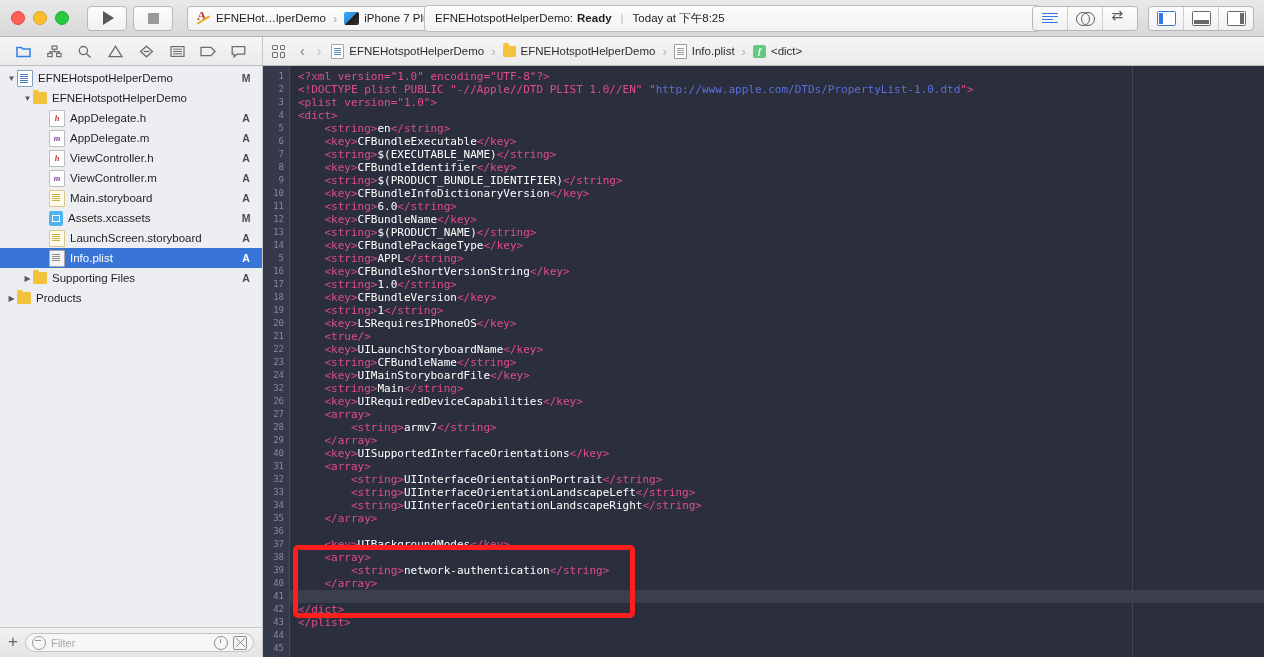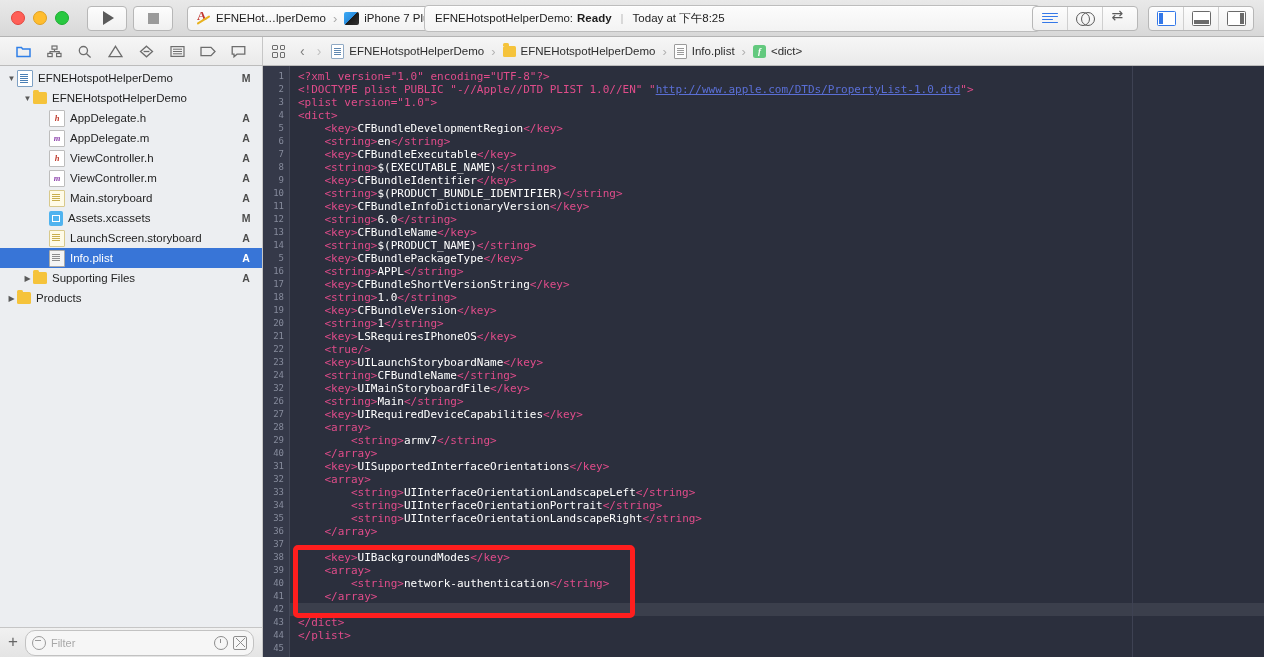--- a/index.html
+++ b/index.html
@@ -143,21 +143,21 @@
     box-shadow:0 2px 0 #c8ae4f,0 4px 0 #c8ae4f,0 6px 0 #c8ae4f;}
   .fic.xc{background:#4fb3ef;border-radius:2px;}
   .fic.xc:after{content:"";position:absolute;left:3px;top:4px;width:8px;height:7px;border:1.3px solid #fff;box-sizing:border-box;}
   .fic.plist{background:#f4f4f4;border:1px solid #aaa;border-radius:1px;}
   .fic.plist:after{content:"";position:absolute;left:2px;top:3px;width:8px;height:1px;background:#8d8d8d;
     box-shadow:0 2px 0 #8d8d8d,0 4px 0 #8d8d8d,0 6px 0 #8d8d8d;}
 
   .filterbar{height:30px;flex:0 0 30px;display:flex;align-items:center;gap:7px;padding:0 8px;
     background:linear-gradient(to bottom,#f1f1f1,#e4e4e4);border-top:1px solid #c6c6c6;box-sizing:border-box;}
   .plusb{font-size:17px;color:#656565;line-height:1;padding-bottom:3px;cursor:default;}
-  .filterfield{flex:1;height:26px;border:1px solid #c2c2c2;border-radius:10px;background:#f6f6f6;
+  .filterfield{flex:1;height:19px;border:1px solid #c2c2c2;border-radius:10px;background:#f6f6f6;
     display:flex;align-items:center;padding:0 6px;gap:5px;box-sizing:border-box;}
   .circ{width:12px;height:12px;border:1.2px solid #9a9a9a;border-radius:50%;position:relative;flex:0 0 12px;}
   .circ:after{content:"";position:absolute;left:2px;top:3.5px;width:6px;height:1px;background:#9a9a9a;
     box-shadow:0 2.5px 0 -0.5px #9a9a9a;}
   .fplace{flex:1;font-size:11px;color:#a8a8a8;}
   .clock{width:12px;height:12px;border:1.2px solid #8d8d8d;border-radius:50%;position:relative;flex:0 0 12px;}
   .clock:after{content:"";position:absolute;left:5px;top:2px;width:1px;height:4px;background:#8d8d8d;}
   .recents{width:12px;height:12px;border:1.2px solid #8d8d8d;border-radius:2px;position:relative;flex:0 0 12px;}
   .recents:after{content:"";position:absolute;left:1.5px;top:1.5px;right:1.5px;bottom:1.5px;
     background:linear-gradient(45deg,transparent 45%,#8d8d8d 45%,#8d8d8d 55%,transparent 55%),
@@ -168,21 +168,21 @@
   .gutter{width:27px;flex:0 0 27px;background:#353949;border-right:1px solid #444858;
     padding-top:4px;box-sizing:border-box;}
   .gnum{height:13px;line-height:13px;text-align:right;padding-right:5px;
     font-family:"DejaVu Sans Mono",monospace;font-size:9px;color:#868b9c;}
   .code{flex:1;position:relative;padding-top:4px;}
   .cl{height:13px;line-height:13px;font-family:"DejaVu Sans Mono",monospace;font-size:11px;
       white-space:pre;padding-left:8px;color:#f2f2f2;}
   .cl.cur{background:#3b3f4c;}
   .tag{color:#e04c8a;}
   .txt{color:#ffffff;}
-  .link{color:#5a6fd6;text-decoration:underline;}
+  .link{color:#5a6fd6;}
   .pguide{position:absolute;top:0;bottom:0;left:842px;width:1px;background:#3e4253;}
   .redbox{position:absolute;border:5px solid #ff1e1e;border-radius:5px;box-sizing:border-box;pointer-events:none;}
 </style>
 </head>
 <body>
 
 <div class="app">
 
   <div class="titlebar">
     <div class="traffic">
@@ -470,21 +470,20 @@
           <div class="gnum">43</div>
           <div class="gnum">44</div>
           <div class="gnum">45</div>
         </div>
       <div class="code" id="code">
         <div class="pguide"></div>
       <div class="cl"><span class="tag">&lt;?xml version="1.0" encoding="UTF-8"?&gt;</span></div>
           <div class="cl"><span class="tag">&lt;!DOCTYPE plist PUBLIC "-//Apple//DTD PLIST 1.0//EN" "</span><span class="link">http://www.apple.com/DTDs/PropertyList-1.0.dtd</span><span class="tag">"&gt;</span></div>
           <div class="cl"><span class="tag">&lt;plist version="1.0"&gt;</span></div>
           <div class="cl"><span class="tag">&lt;dict&gt;</span></div>
-          <div class="cl"><span class="tag">    &lt;key&gt;</span><span class="txt">CFBundleDevelopmentRegion</span><span class="tag">&lt;/key&gt;</span></div>
           <div class="cl"><span class="tag">    &lt;string&gt;</span><span class="txt">en</span><span class="tag">&lt;/string&gt;</span></div>
           <div class="cl"><span class="tag">    &lt;key&gt;</span><span class="txt">CFBundleExecutable</span><span class="tag">&lt;/key&gt;</span></div>
           <div class="cl"><span class="tag">    &lt;string&gt;</span><span class="txt">$(EXECUTABLE_NAME)</span><span class="tag">&lt;/string&gt;</span></div>
           <div class="cl"><span class="tag">    &lt;key&gt;</span><span class="txt">CFBundleIdentifier</span><span class="tag">&lt;/key&gt;</span></div>
           <div class="cl"><span class="tag">    &lt;string&gt;</span><span class="txt">$(PRODUCT_BUNDLE_IDENTIFIER)</span><span class="tag">&lt;/string&gt;</span></div>
           <div class="cl"><span class="tag">    &lt;key&gt;</span><span class="txt">CFBundleInfoDictionaryVersion</span><span class="tag">&lt;/key&gt;</span></div>
           <div class="cl"><span class="tag">    &lt;string&gt;</span><span class="txt">6.0</span><span class="tag">&lt;/string&gt;</span></div>
           <div class="cl"><span class="tag">    &lt;key&gt;</span><span class="txt">CFBundleName</span><span class="tag">&lt;/key&gt;</span></div>
           <div class="cl"><span class="tag">    &lt;string&gt;</span><span class="txt">$(PRODUCT_NAME)</span><span class="tag">&lt;/string&gt;</span></div>
           <div class="cl"><span class="tag">    &lt;key&gt;</span><span class="txt">CFBundlePackageType</span><span class="tag">&lt;/key&gt;</span></div>
@@ -498,22 +497,22 @@
           <div class="cl"><span class="tag">    &lt;key&gt;</span><span class="txt">UILaunchStoryboardName</span><span class="tag">&lt;/key&gt;</span></div>
           <div class="cl"><span class="tag">    &lt;string&gt;</span><span class="txt">CFBundleName</span><span class="tag">&lt;/string&gt;</span></div>
           <div class="cl"><span class="tag">    &lt;key&gt;</span><span class="txt">UIMainStoryboardFile</span><span class="tag">&lt;/key&gt;</span></div>
           <div class="cl"><span class="tag">    &lt;string&gt;</span><span class="txt">Main</span><span class="tag">&lt;/string&gt;</span></div>
           <div class="cl"><span class="tag">    &lt;key&gt;</span><span class="txt">UIRequiredDeviceCapabilities</span><span class="tag">&lt;/key&gt;</span></div>
           <div class="cl"><span class="tag">    &lt;array&gt;</span></div>
           <div class="cl"><span class="tag">        &lt;string&gt;</span><span class="txt">armv7</span><span class="tag">&lt;/string&gt;</span></div>
           <div class="cl"><span class="tag">    &lt;/array&gt;</span></div>
           <div class="cl"><span class="tag">    &lt;key&gt;</span><span class="txt">UISupportedInterfaceOrientations</span><span class="tag">&lt;/key&gt;</span></div>
           <div class="cl"><span class="tag">    &lt;array&gt;</span></div>
+          <div class="cl"><span class="tag">        &lt;string&gt;</span><span class="txt">UIInterfaceOrientationPortrait</span><span class="tag">&lt;/string&gt;</span></div>
           <div class="cl"><span class="tag">        &lt;string&gt;</span><span class="txt">UIInterfaceOrientationLandscapeLeft</span><span class="tag">&lt;/string&gt;</span></div>
-          <div class="cl"><span class="tag">        &lt;string&gt;</span><span class="txt">UIInterfaceOrientationPortrait</span><span class="tag">&lt;/string&gt;</span></div>
           <div class="cl"><span class="tag">        &lt;string&gt;</span><span class="txt">UIInterfaceOrientationLandscapeRight</span><span class="tag">&lt;/string&gt;</span></div>
           <div class="cl"><span class="tag">    &lt;/array&gt;</span></div>
           <div class="cl">&nbsp;</div>
           <div class="cl"><span class="tag">    &lt;key&gt;</span><span class="txt">UIBackgroundModes</span><span class="tag">&lt;/key&gt;</span></div>
           <div class="cl"><span class="tag">    &lt;array&gt;</span></div>
           <div class="cl"><span class="tag">        &lt;string&gt;</span><span class="txt">network-authentication</span><span class="tag">&lt;/string&gt;</span></div>
           <div class="cl"><span class="tag">    &lt;/array&gt;</span></div>
           <div class="cl cur">&nbsp;</div>
           <div class="cl"><span class="tag">&lt;/dict&gt;</span></div>
           <div class="cl"><span class="tag">&lt;/plist&gt;</span></div>

